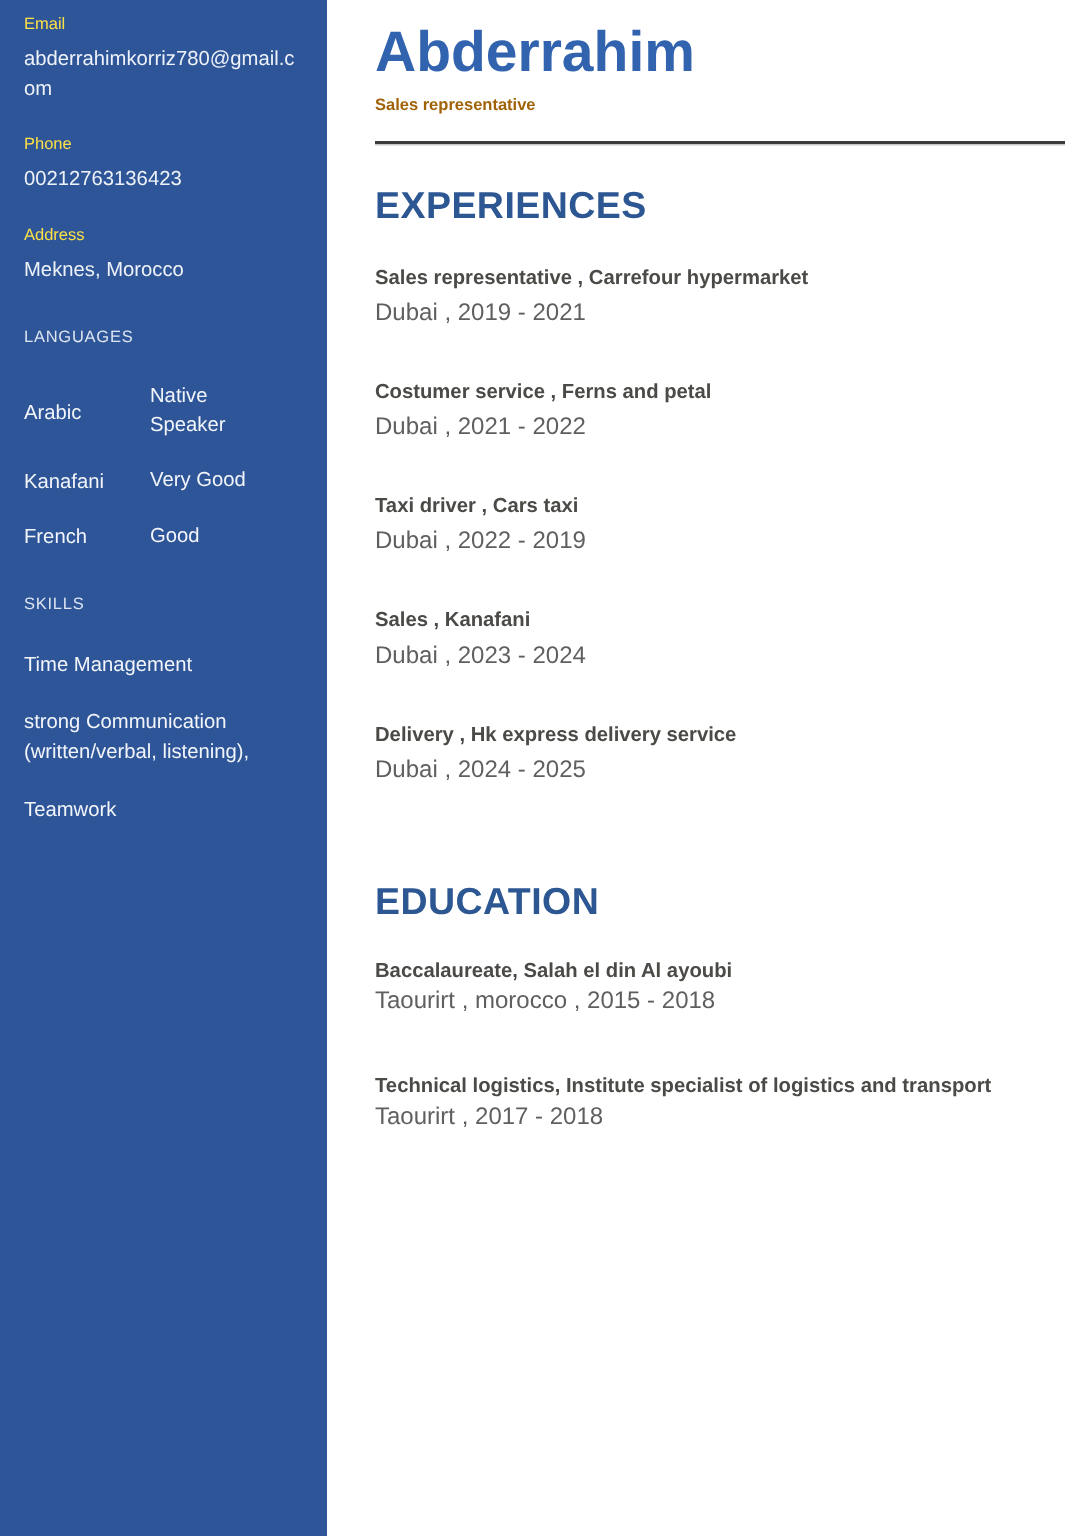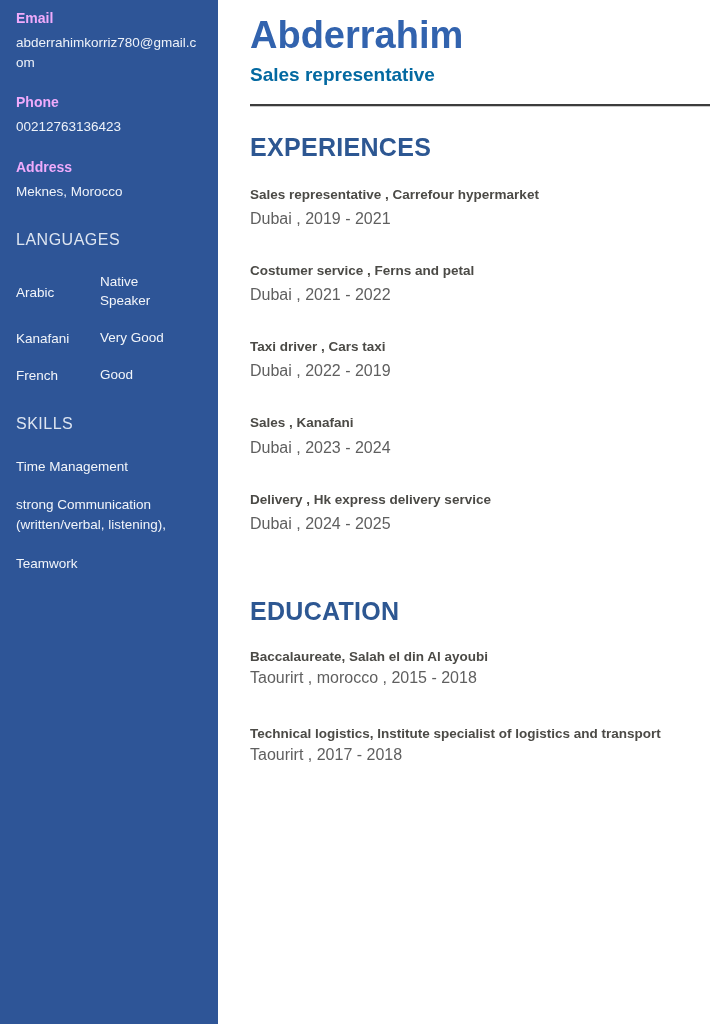--- a/index.html
+++ b/index.html
@@ -21,34 +21,34 @@
   .sidebar {
     width: 218px;
     min-width: 218px;
     height: 100%;
     background: #2e5597;
     color: #ffffff;
     padding: 10px 16px 0 16px;
   }
   .contact-block { margin-bottom: 22px; }
   .contact-label {
-    font-weight: bold;
-    font-size: 14px;
-    color: #f0abfc;
+    font-weight: normal;
+    font-size: 11px;
+    color: #fde047;
     margin-bottom: 7px;
   }
   .contact-value {
     font-size: 13.5px;
     line-height: 1.45;
     color: #eef2f9;
   }
   .contact-value.email { word-break: break-all; }
 
   .side-heading {
-    font-size: 16px;
+    font-size: 11px;
     font-weight: normal;
     letter-spacing: 0.5px;
     color: #dde5f1;
     margin: 30px 0 24px 0;
   }
 
   .lang-row {
     display: grid;
     grid-template-columns: 84px 78px;
     align-items: center;
@@ -69,23 +69,23 @@
     flex: 1;
     padding: 14px 14px 16px 32px;
   }
   .resume-name {
     font-size: 38px;
     font-weight: bold;
     color: #3263ae;
     line-height: 1.15;
   }
   .resume-title {
-    font-size: 19px;
-    font-weight: bold;
-    color: #0369a1;
+    font-size: 11px;
+    font-weight: bold;
+    color: #a16207;
     margin-top: 6px;
   }
   .divider {
     border: none;
     height: 3px;
     margin-top: 18px;
     border-top: 2px solid #3c3c3c;
     border-bottom: 1px solid #c9c9c9;
     background: transparent;
   }

